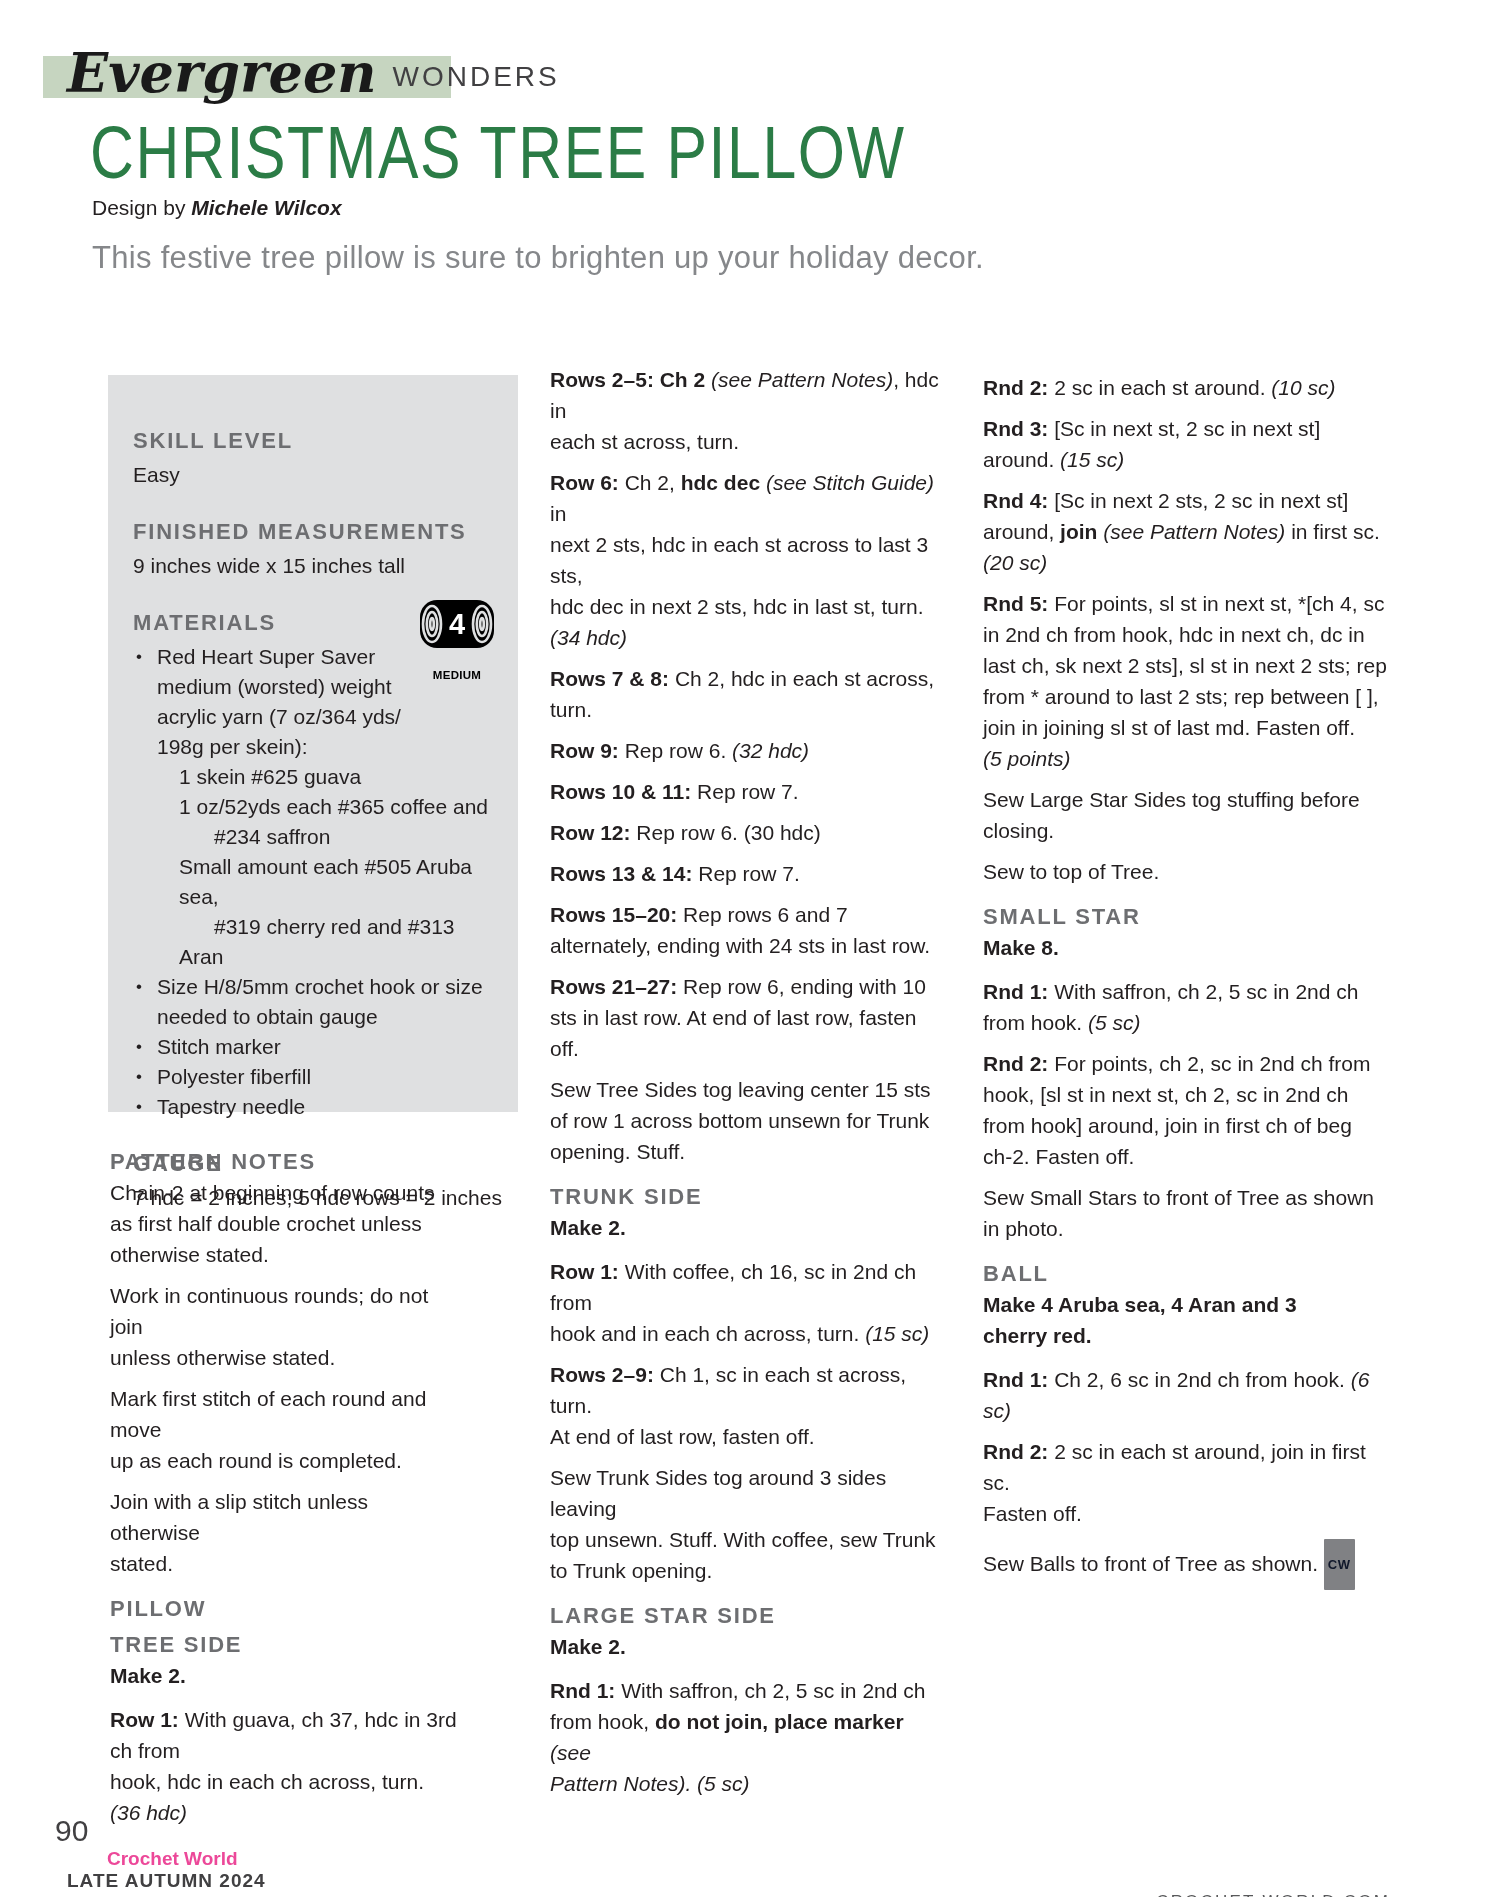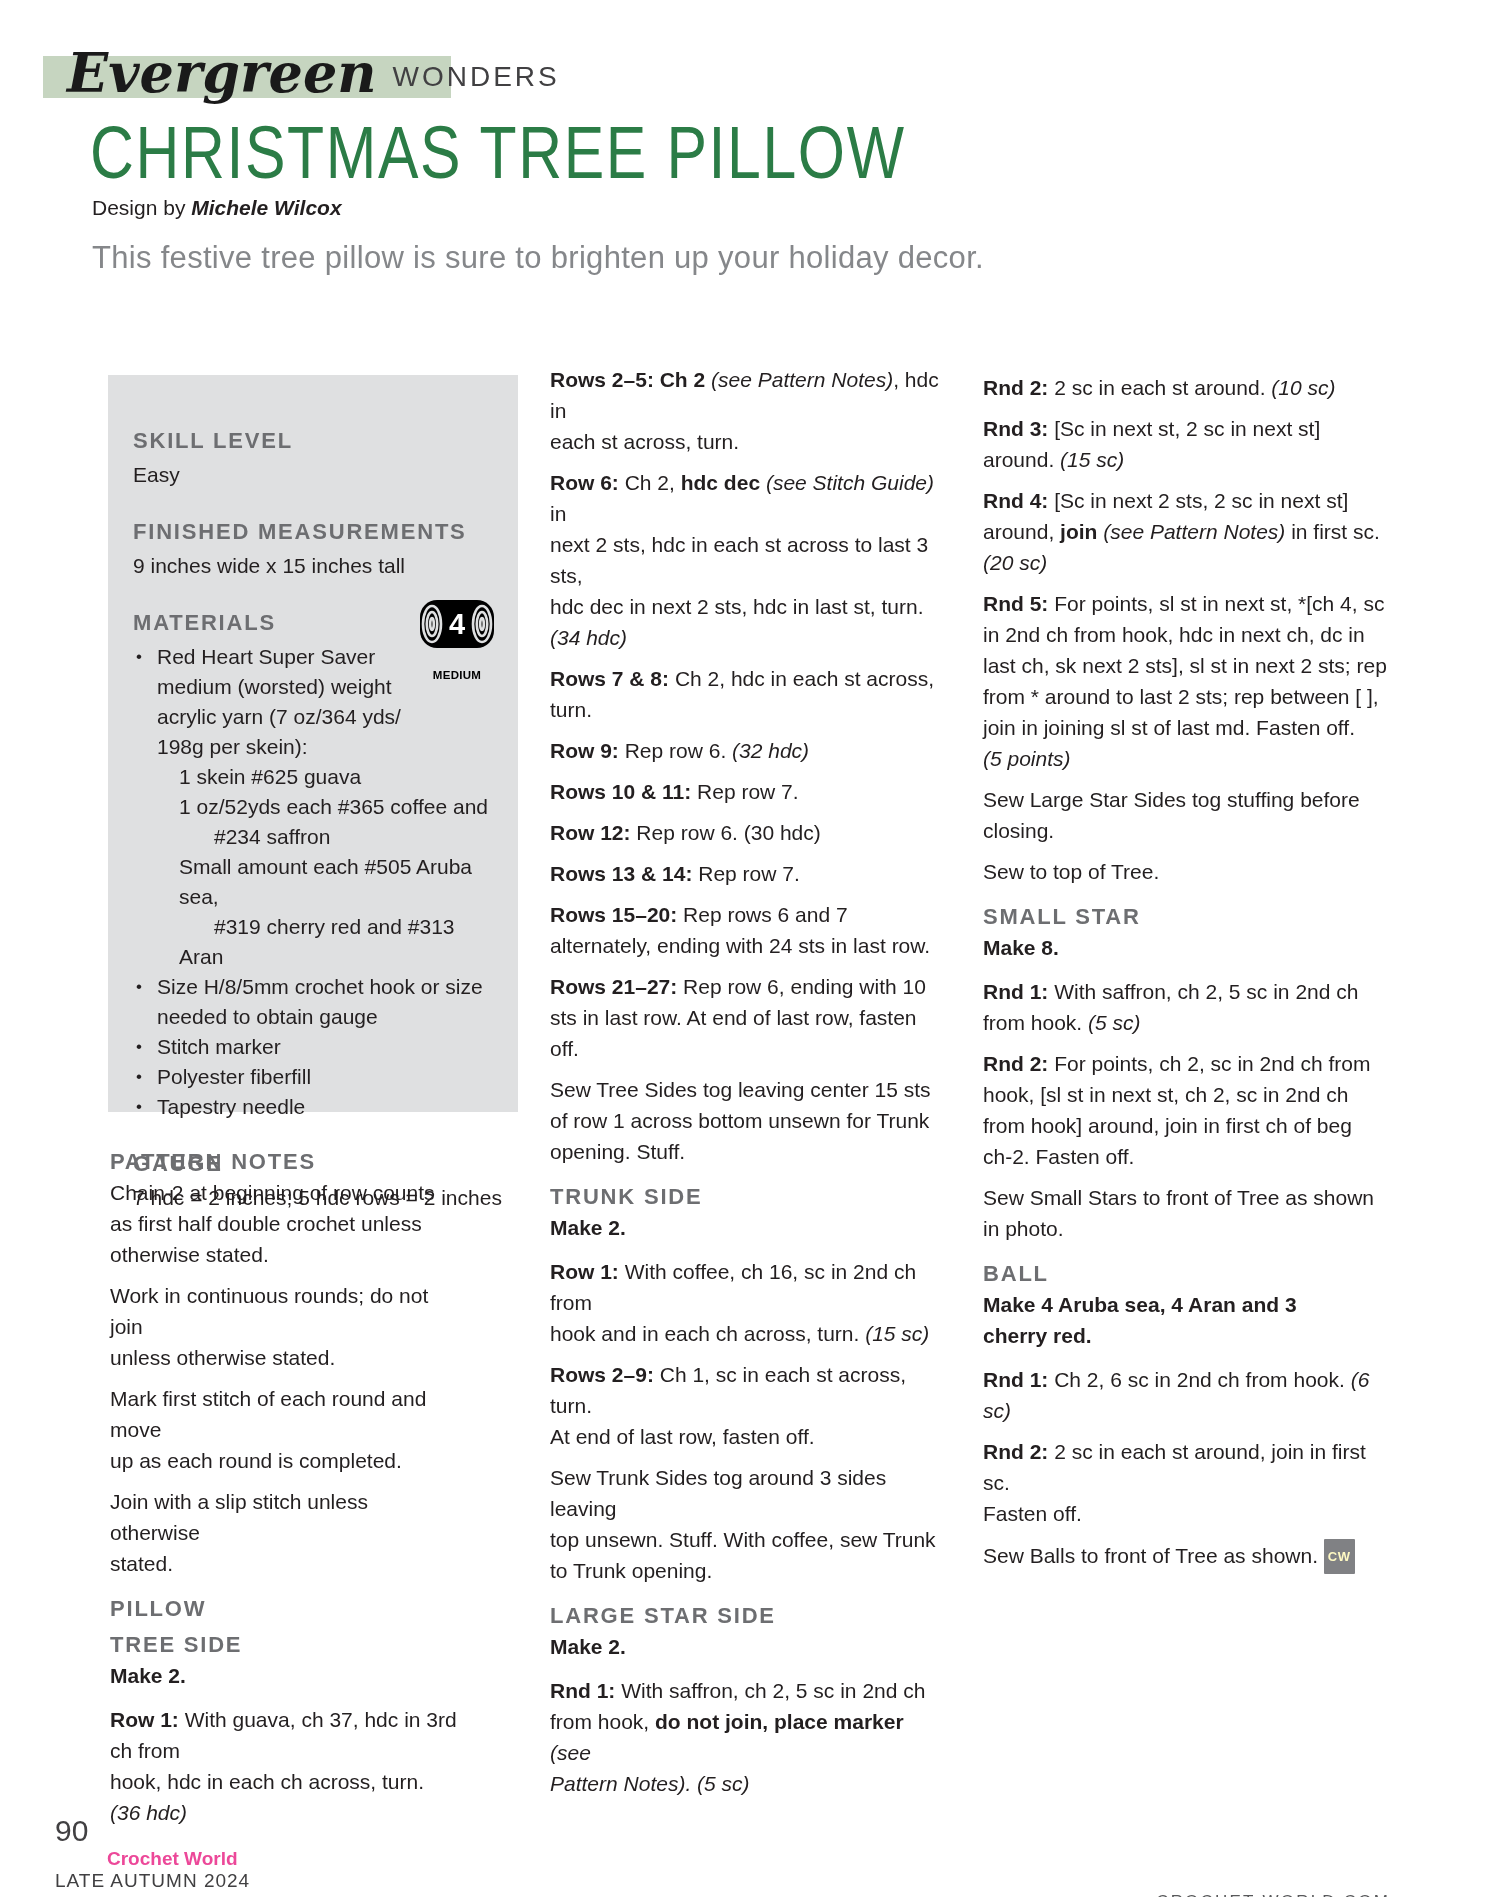--- a/index.html
+++ b/index.html
@@ -59,32 +59,32 @@
   .info-box .heading { margin-top:26px; margin-bottom:4px; }
   .info-box .heading:first-child { margin-top:0; }
   .col-left   { left:110px; top:1132px; width:350px; }
   .col-middle { left:550px; top:364px;  width:398px; }
   .col-right  { left:983px; top:372px;  width:412px; }
   
   .yarn-icon { position:absolute; left:310px; top:222px; width:78px; text-align:center; }
   .yarn-icon .medium-label { font-size:11.5px; font-weight:bold; letter-spacing:0.3px; margin-top:1px; color:#000; }
   
   .cw-badge {
-    display:inline-block; background:var(--badge_bg,#808184); color:#fef9c3;
-    font-weight:bold; font-size:13px; line-height:19px; padding:8px 4px;
+    display:inline-block; background:var(--badge_bg,#808184); color:#0f172a;
+    font-weight:bold; font-size:13px; line-height:19px; padding:16px 4px;
     letter-spacing:0.5px; border-radius:1px; vertical-align:2px;
   }
   
   .footer {
     position:absolute; left:55px; right:110px; top:1814px;
     display:flex; align-items:flex-start;flex-direction:column;
   }
   .page-number { font-size:30px; font-weight:300; color:#414042; }
   .magazine-name { font-size:19px; font-weight:bold; margin-left:52px; color:#ec4899; }
-  .issue { font-size:19px; font-weight:400; letter-spacing:1px; color:#414042; }
+  .issue { font-size:19px; font-weight:700; letter-spacing:1px; margin-left:12px; color:#414042; }
   .website { margin-left:auto; font-size:17px; font-weight:300; letter-spacing:2.2px; color:var(--footer_gray,#58595b); }
 </style>
 </head>
 <body>
 
 <div class="page">
 
   <div class="brand-band">
     <span class="brand-script">Evergreen</span>
     <span class="brand-caps">WONDERS</span>

